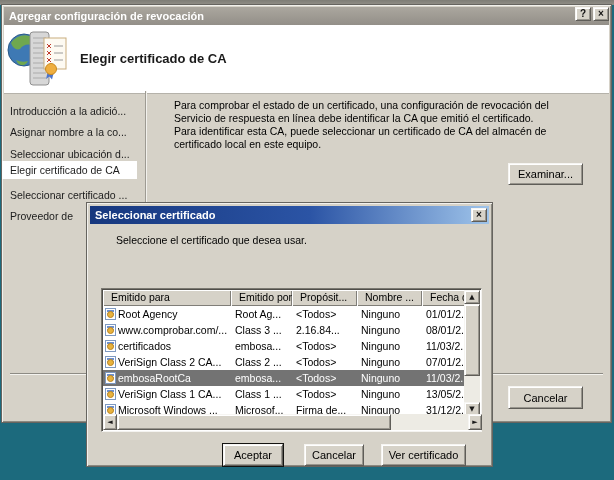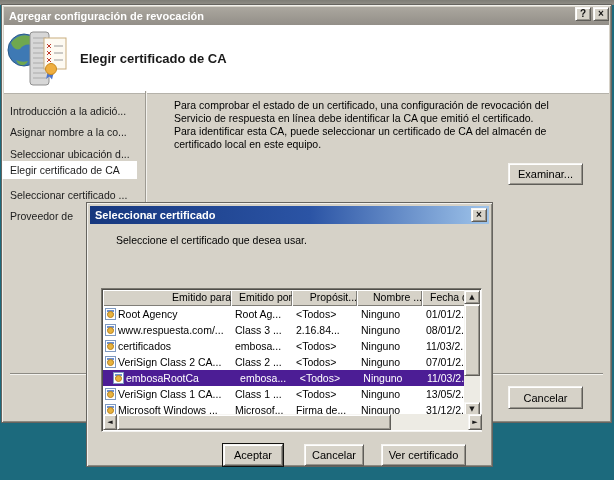--- a/index.html
+++ b/index.html
@@ -58,27 +58,27 @@
   .seldlg { left:86px; top:202px; width:407px; height:265px; }
   .seldlg .tbar { left:3px; top:3px; right:3px; }
   .seldlg .tbtn.close { right:2px; top:2px; }
   .instr { position:absolute; left:13px; top:31px; font-size:10.5px;margin-left:16px; }
 
   .lv { position:absolute; left:14px; top:85px; width:381px; height:144px; background:#FFFFFF;
         border:1px solid; border-color:#7B7971 #F4F3F0 #F4F3F0 #7B7971;
         box-shadow: inset 1px 1px 0 #504E49; }
   .lv-head { position:absolute; left:1px; top:1px; width:363px; height:16px; display:flex; }
   .hcell { background:#D6D2C8; box-shadow: inset 1px 1px 0 #FFFFFF, inset -1px -1px 0 #807E78;
-           padding:1px 0 0 8px; white-space:nowrap; overflow:hidden; font-size:10.5px;text-align:right; }
+           padding:1px 0 0 8px; white-space:nowrap; overflow:hidden; font-size:10.5px; }
   .hcell:nth-child(1){width:128px} .hcell:nth-child(2){width:61px} .hcell:nth-child(3){width:65px}
   .hcell:nth-child(4){width:65px}  .hcell:nth-child(5){flex:1}
 
   .lv-rows { position:absolute; left:1px; top:17px; width:363px; height:110px; overflow:hidden; }
   .lrow { height:16px; display:flex; align-items:center; white-space:nowrap; }
-  .lrow.sel { background:#4c1d95; color:#FFFFFF;padding-left:8px; }
+  .lrow.sel { background:#737373; color:#FFFFFF; }
   .lcell { overflow:hidden; white-space:nowrap; padding-left:4px; font-size:10.5px; }
   .lcell:nth-child(1){width:128px; padding-left:2px; display:flex; align-items:center; gap:2px;}
   .lcell:nth-child(2){width:61px} .lcell:nth-child(3){width:65px}
   .lcell:nth-child(4){width:65px} .lcell:nth-child(5){width:44px}
 
   .cicon { flex:0 0 auto; width:11px; height:12px; background:#FFFFFF; border:1px solid #7E99C0; position:relative; }
   .cicon::before { content:""; position:absolute; left:1px; right:1px; top:1px; height:5px;
                    background:linear-gradient(#6B8FD0 0 2px, transparent 2px 3px, #9DB4DE 3px 5px); }
   .cicon::after  { content:""; position:absolute; left:1px; bottom:1px; width:5px; height:5px;
                    border-radius:50%; background:#E8B23D; border:1px solid #B8831F; }
@@ -179,21 +179,21 @@
               <span>Root Agency</span>
             </span>
           <span class="lcell">Root Ag...</span>
           <span class="lcell">&lt;Todos&gt;</span>
           <span class="lcell">Ninguno</span>
           <span class="lcell">01/01/2..</span>
         </div>
         <div class="lrow">
           <span class="lcell">
               <i class="cicon"></i>
-              <span>www.respuesta.com/...</span>
+              <span>www.comprobar.com/...</span>
             </span>
           <span class="lcell">Class 3 ...</span>
           <span class="lcell">2.16.84...</span>
           <span class="lcell">Ninguno</span>
           <span class="lcell">08/01/2..</span>
         </div>
         <div class="lrow">
           <span class="lcell">
               <i class="cicon"></i>
               <span>certificados</span>

